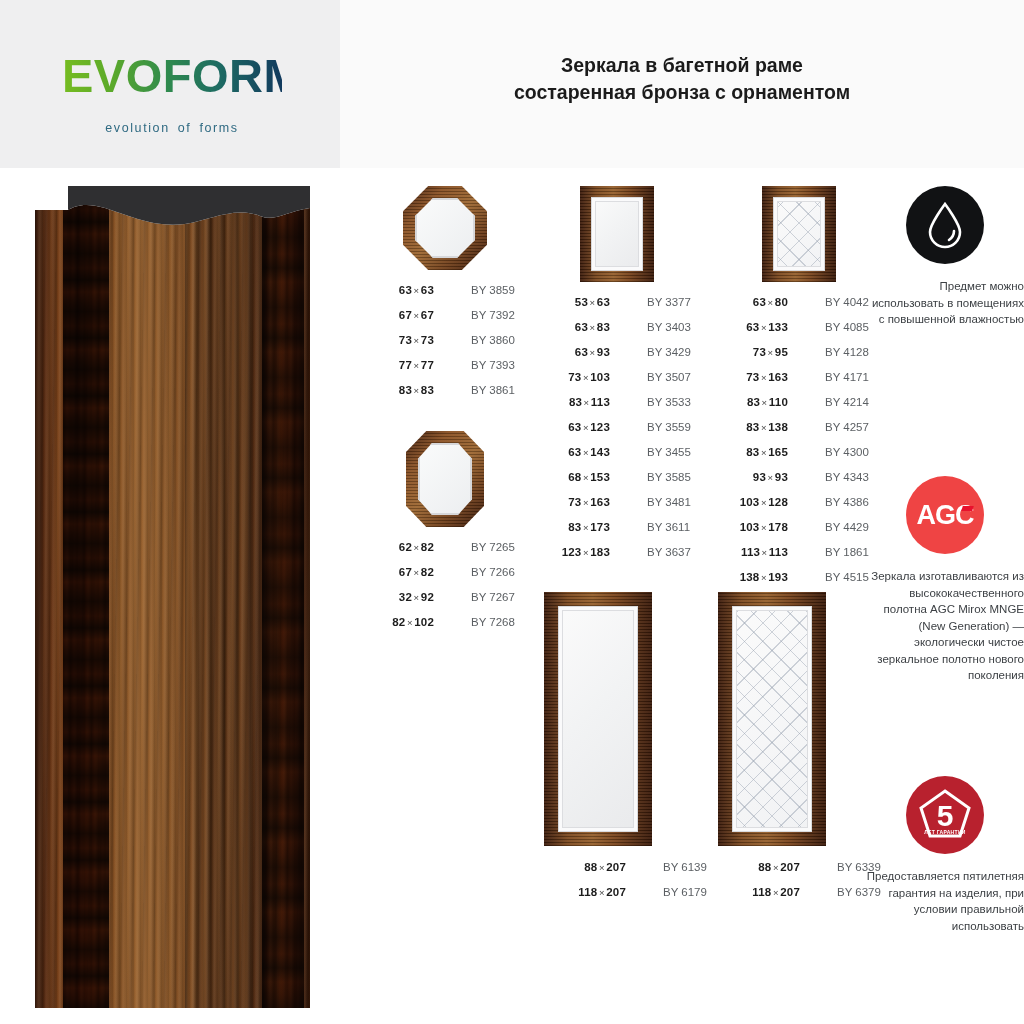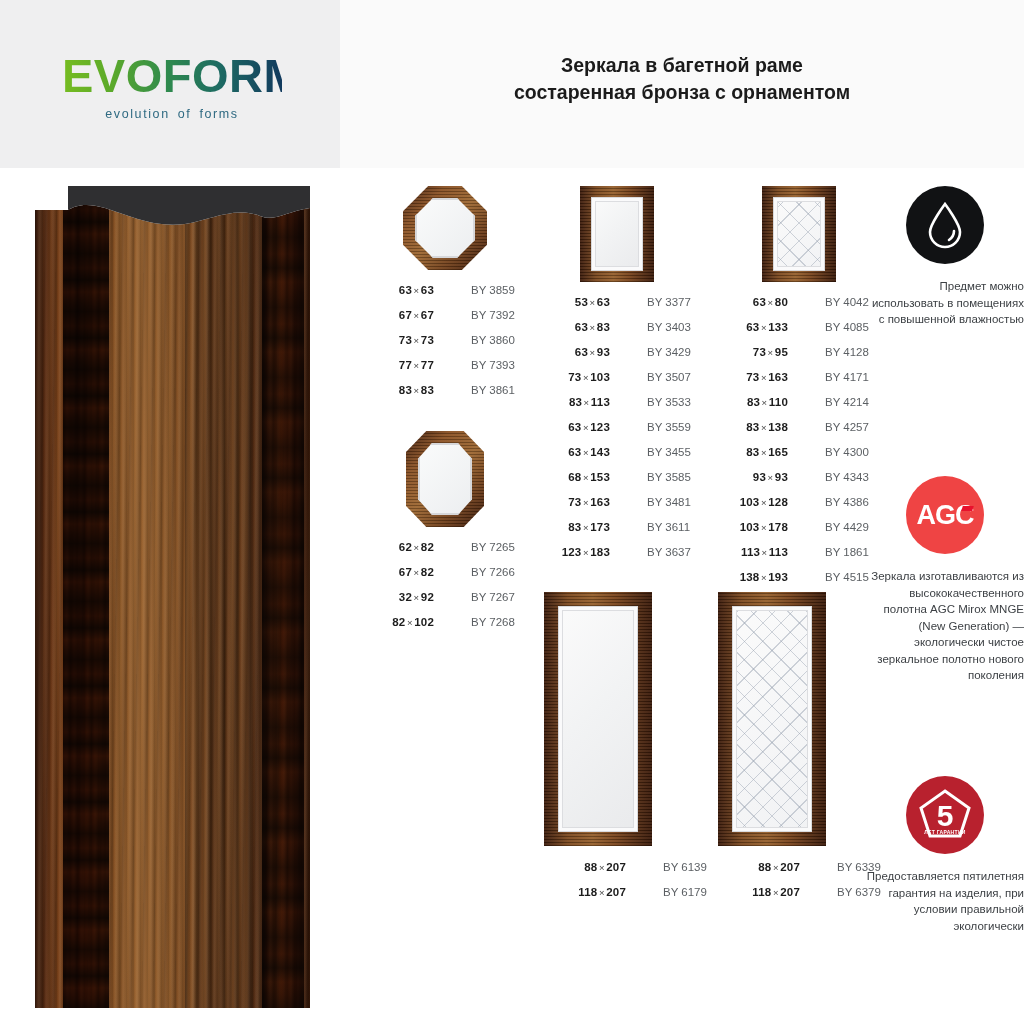--- a/index.html
+++ b/index.html
@@ -25,21 +25,21 @@
     position: absolute; left: 62px; top: 52px; width: 220px; text-align: center;
   }
   .logo-mark {
     font-size: 47px; font-weight: 700; letter-spacing: 0.5px;
     line-height: 1; white-space: nowrap;
     background: linear-gradient(90deg,#76bc21 0%, #5caa2a 22%, #2f8a4e 48%, #1d6a63 72%, #123a5e 100%);
     -webkit-background-clip: text; background-clip: text;
     color: transparent; -webkit-text-fill-color: transparent;
   }
   .logo-tag {
-    margin-top: 8px; font-size: 12.5px; color: #2f6a82; letter-spacing: 1.6px;
+    margin-top: 22px; font-size: 12.5px; color: #2f6a82; letter-spacing: 1.6px;
     word-spacing: 3px;
   }
   .header-title {
     position: absolute; left: 340px; top: 52px; width: 684px;
     text-align: center; color: #1b1b1b;
     font-size: 19.5px; font-weight: 700; line-height: 27px;
   }
   .header-title .l2 { display: block; }
 
   
@@ -446,17 +446,17 @@
     </div>
 
     <div class="badge badge-3">
       <div class="circle circle-red">
         <svg width="62" height="62" viewBox="0 0 62 62">
           <path d="M31 7 L55 24 L46 52 L16 52 L7 24 Z" fill="none" stroke="#ffffff" stroke-width="3"></path>
           <text x="31" y="42" text-anchor="middle" font-family="Liberation Sans, sans-serif" font-size="30" font-weight="700" fill="#ffffff">5</text>
           <text x="31" y="50" text-anchor="middle" font-family="Liberation Sans, sans-serif" font-size="5" font-weight="700" fill="#ffffff" letter-spacing="0.3">ЛЕТ ГАРАНТИИ</text>
         </svg>
       </div>
-      <div class="badge-caption">Предоставляется пятилетняя гарантия на изделия, при условии правильной экологически</div>
+      <div class="badge-caption">Предоставляется пятилетняя гарантия на изделия, при условии правильной использовать</div>
     </div>
   </div>
 
 </div>
 
 </body></html>

